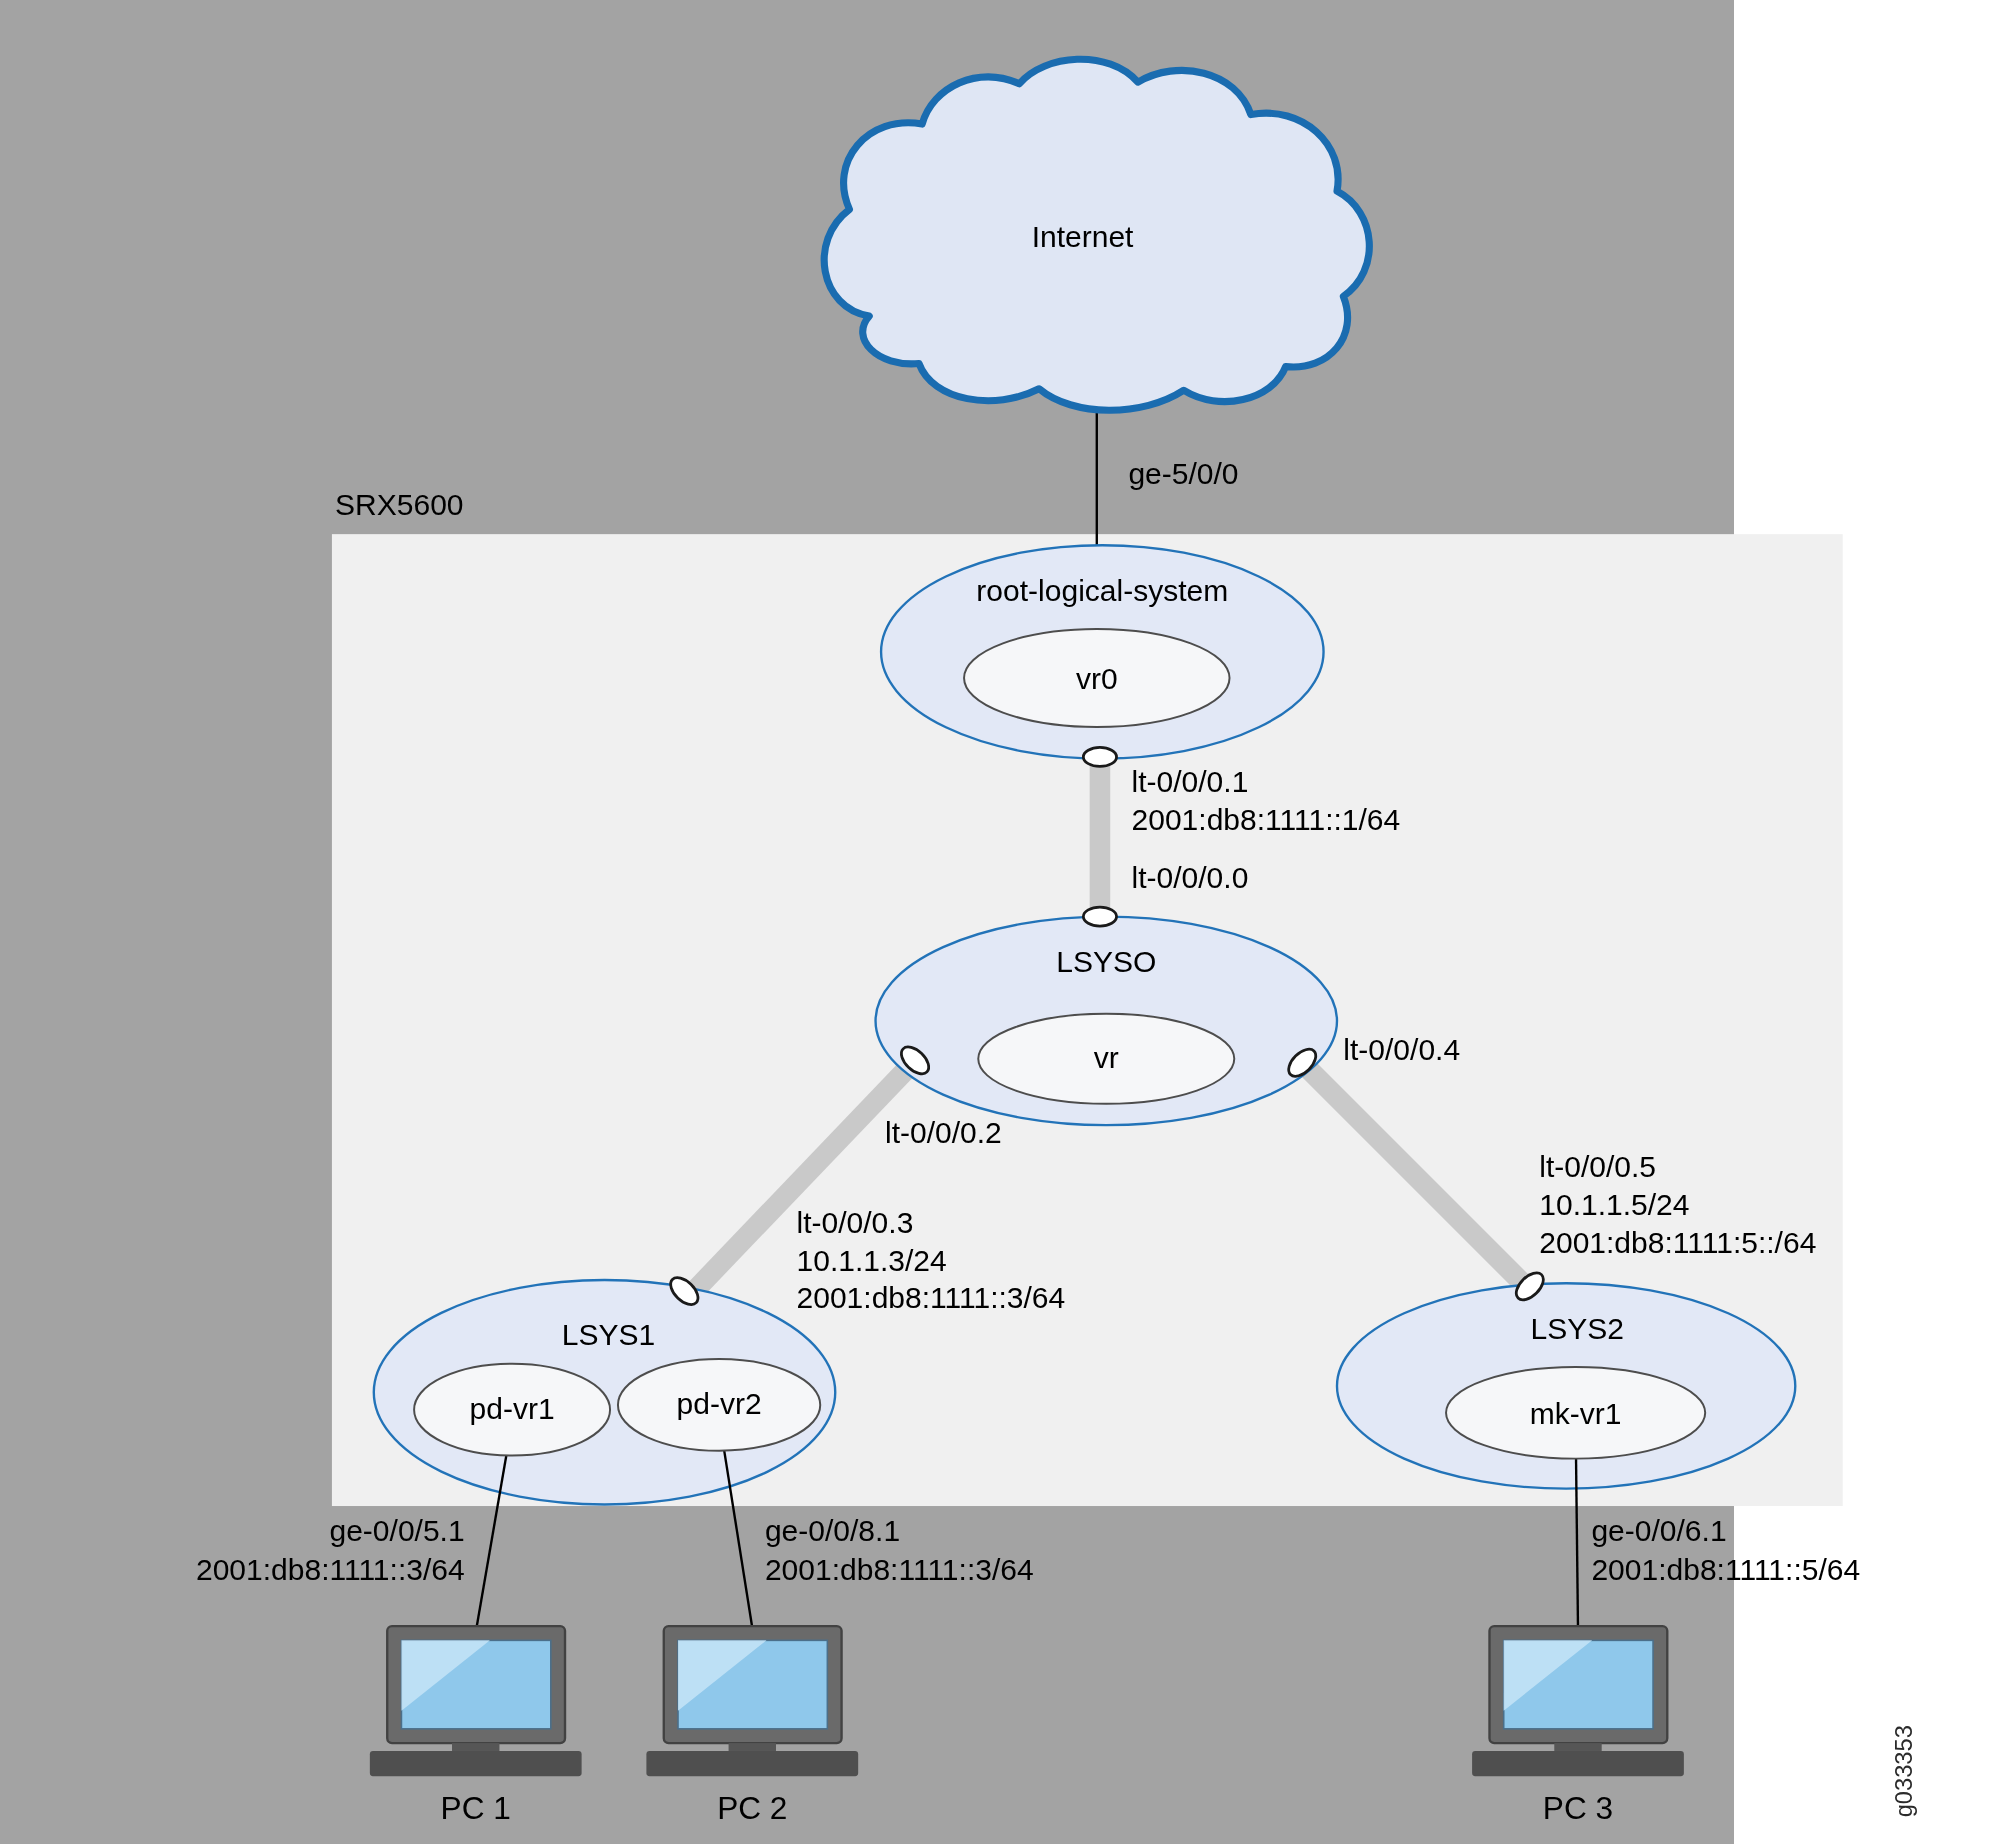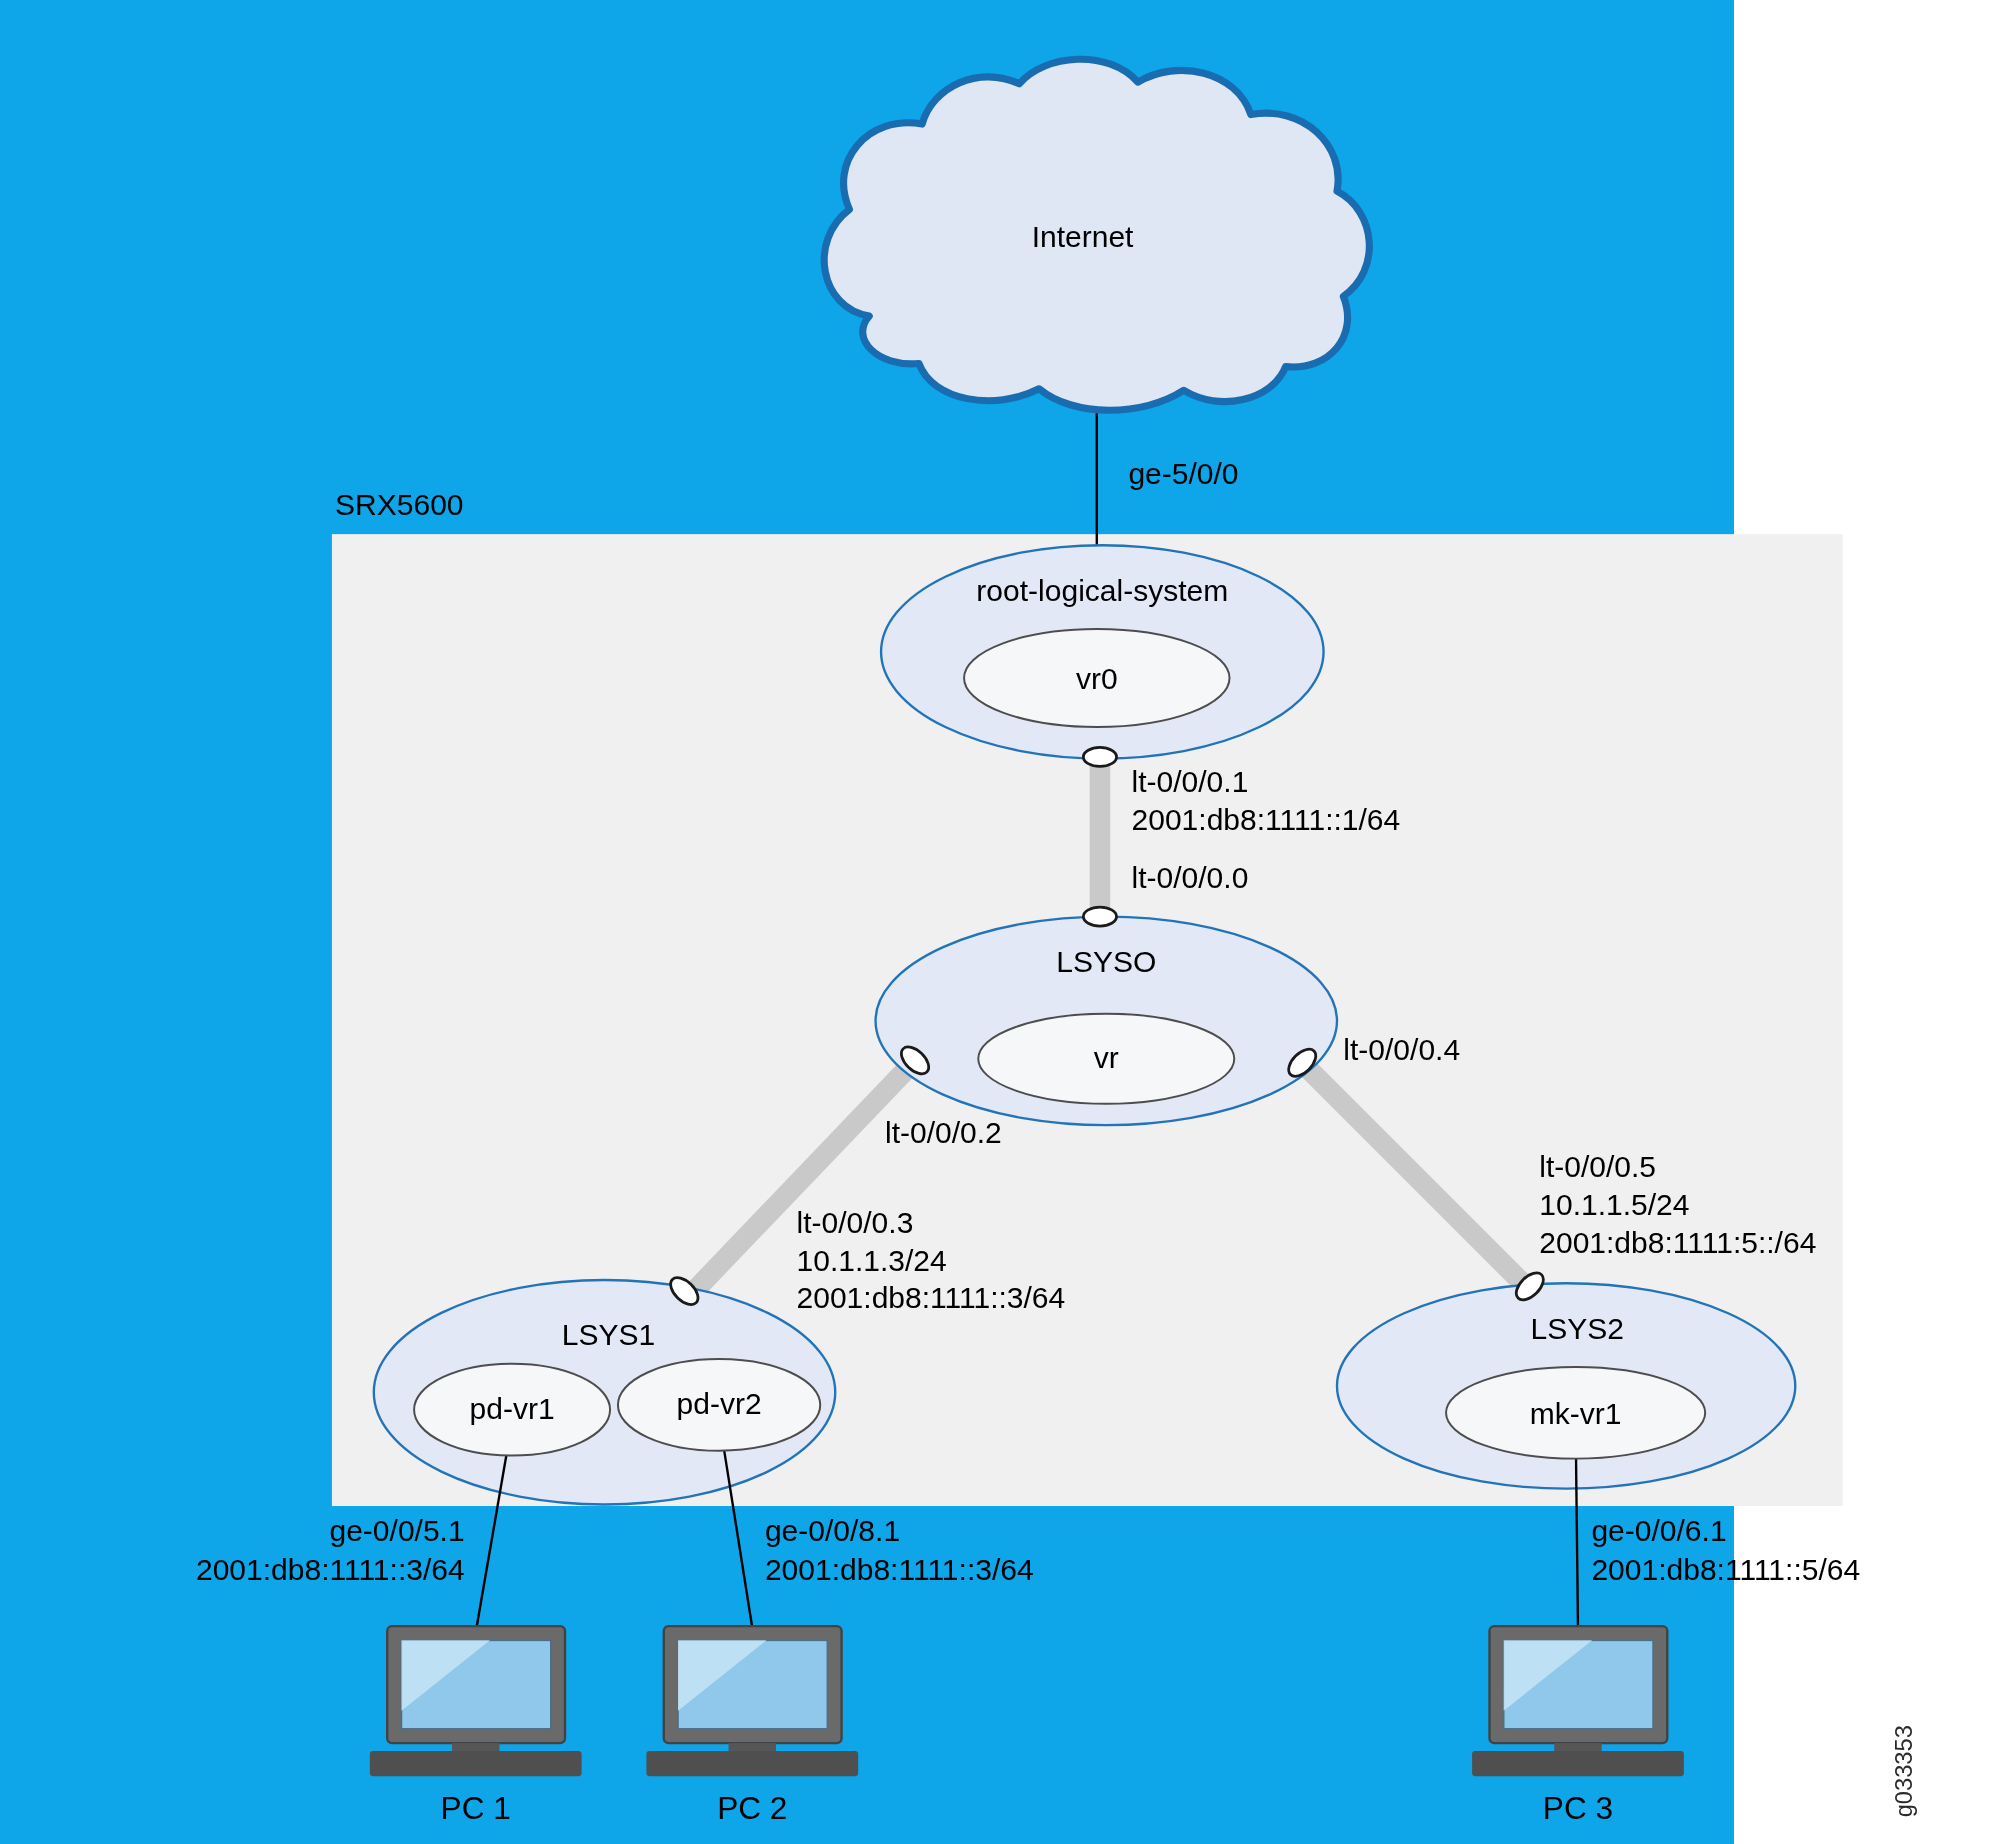--- a/index.html
+++ b/index.html
@@ -1,16 +1,16 @@
 <!DOCTYPE html>
 <html style="font-size:12.6px"><head>
 <meta charset="utf-8">
 <style>
   html,body{margin:0;padding:0;background:#ffffff;}
-  .stage{position:relative;width:1734px;height:1845px;background:#0ea5e9;font-family:"Liberation Sans",sans-serif;}
+  .stage{position:relative;width:1734px;height:1845px;background:#a3a3a3;font-family:"Liberation Sans",sans-serif;}
   svg{display:block;}
   .boundary{fill:#f0f0f0;}
   .cloud{fill:#dfe6f4;stroke:#1a6cb0;stroke-width:9;stroke-linejoin:round;}
   .node{fill:#e2e8f6;stroke:#2273b8;stroke-width:3;}
   .inner{fill:#f6f7f9;stroke:#4d4d4d;stroke-width:2.5;}
   .bar{stroke:#c9c9c9;stroke-width:26;stroke-linecap:butt;}
   .wire{stroke:#000000;stroke-width:3;}
   .port{fill:#ffffff;stroke:#1a1a1a;stroke-width:3.5;}
   .lbl{font-size:38px;fill:#000000;}
   .lbl-c{text-anchor:middle;}

